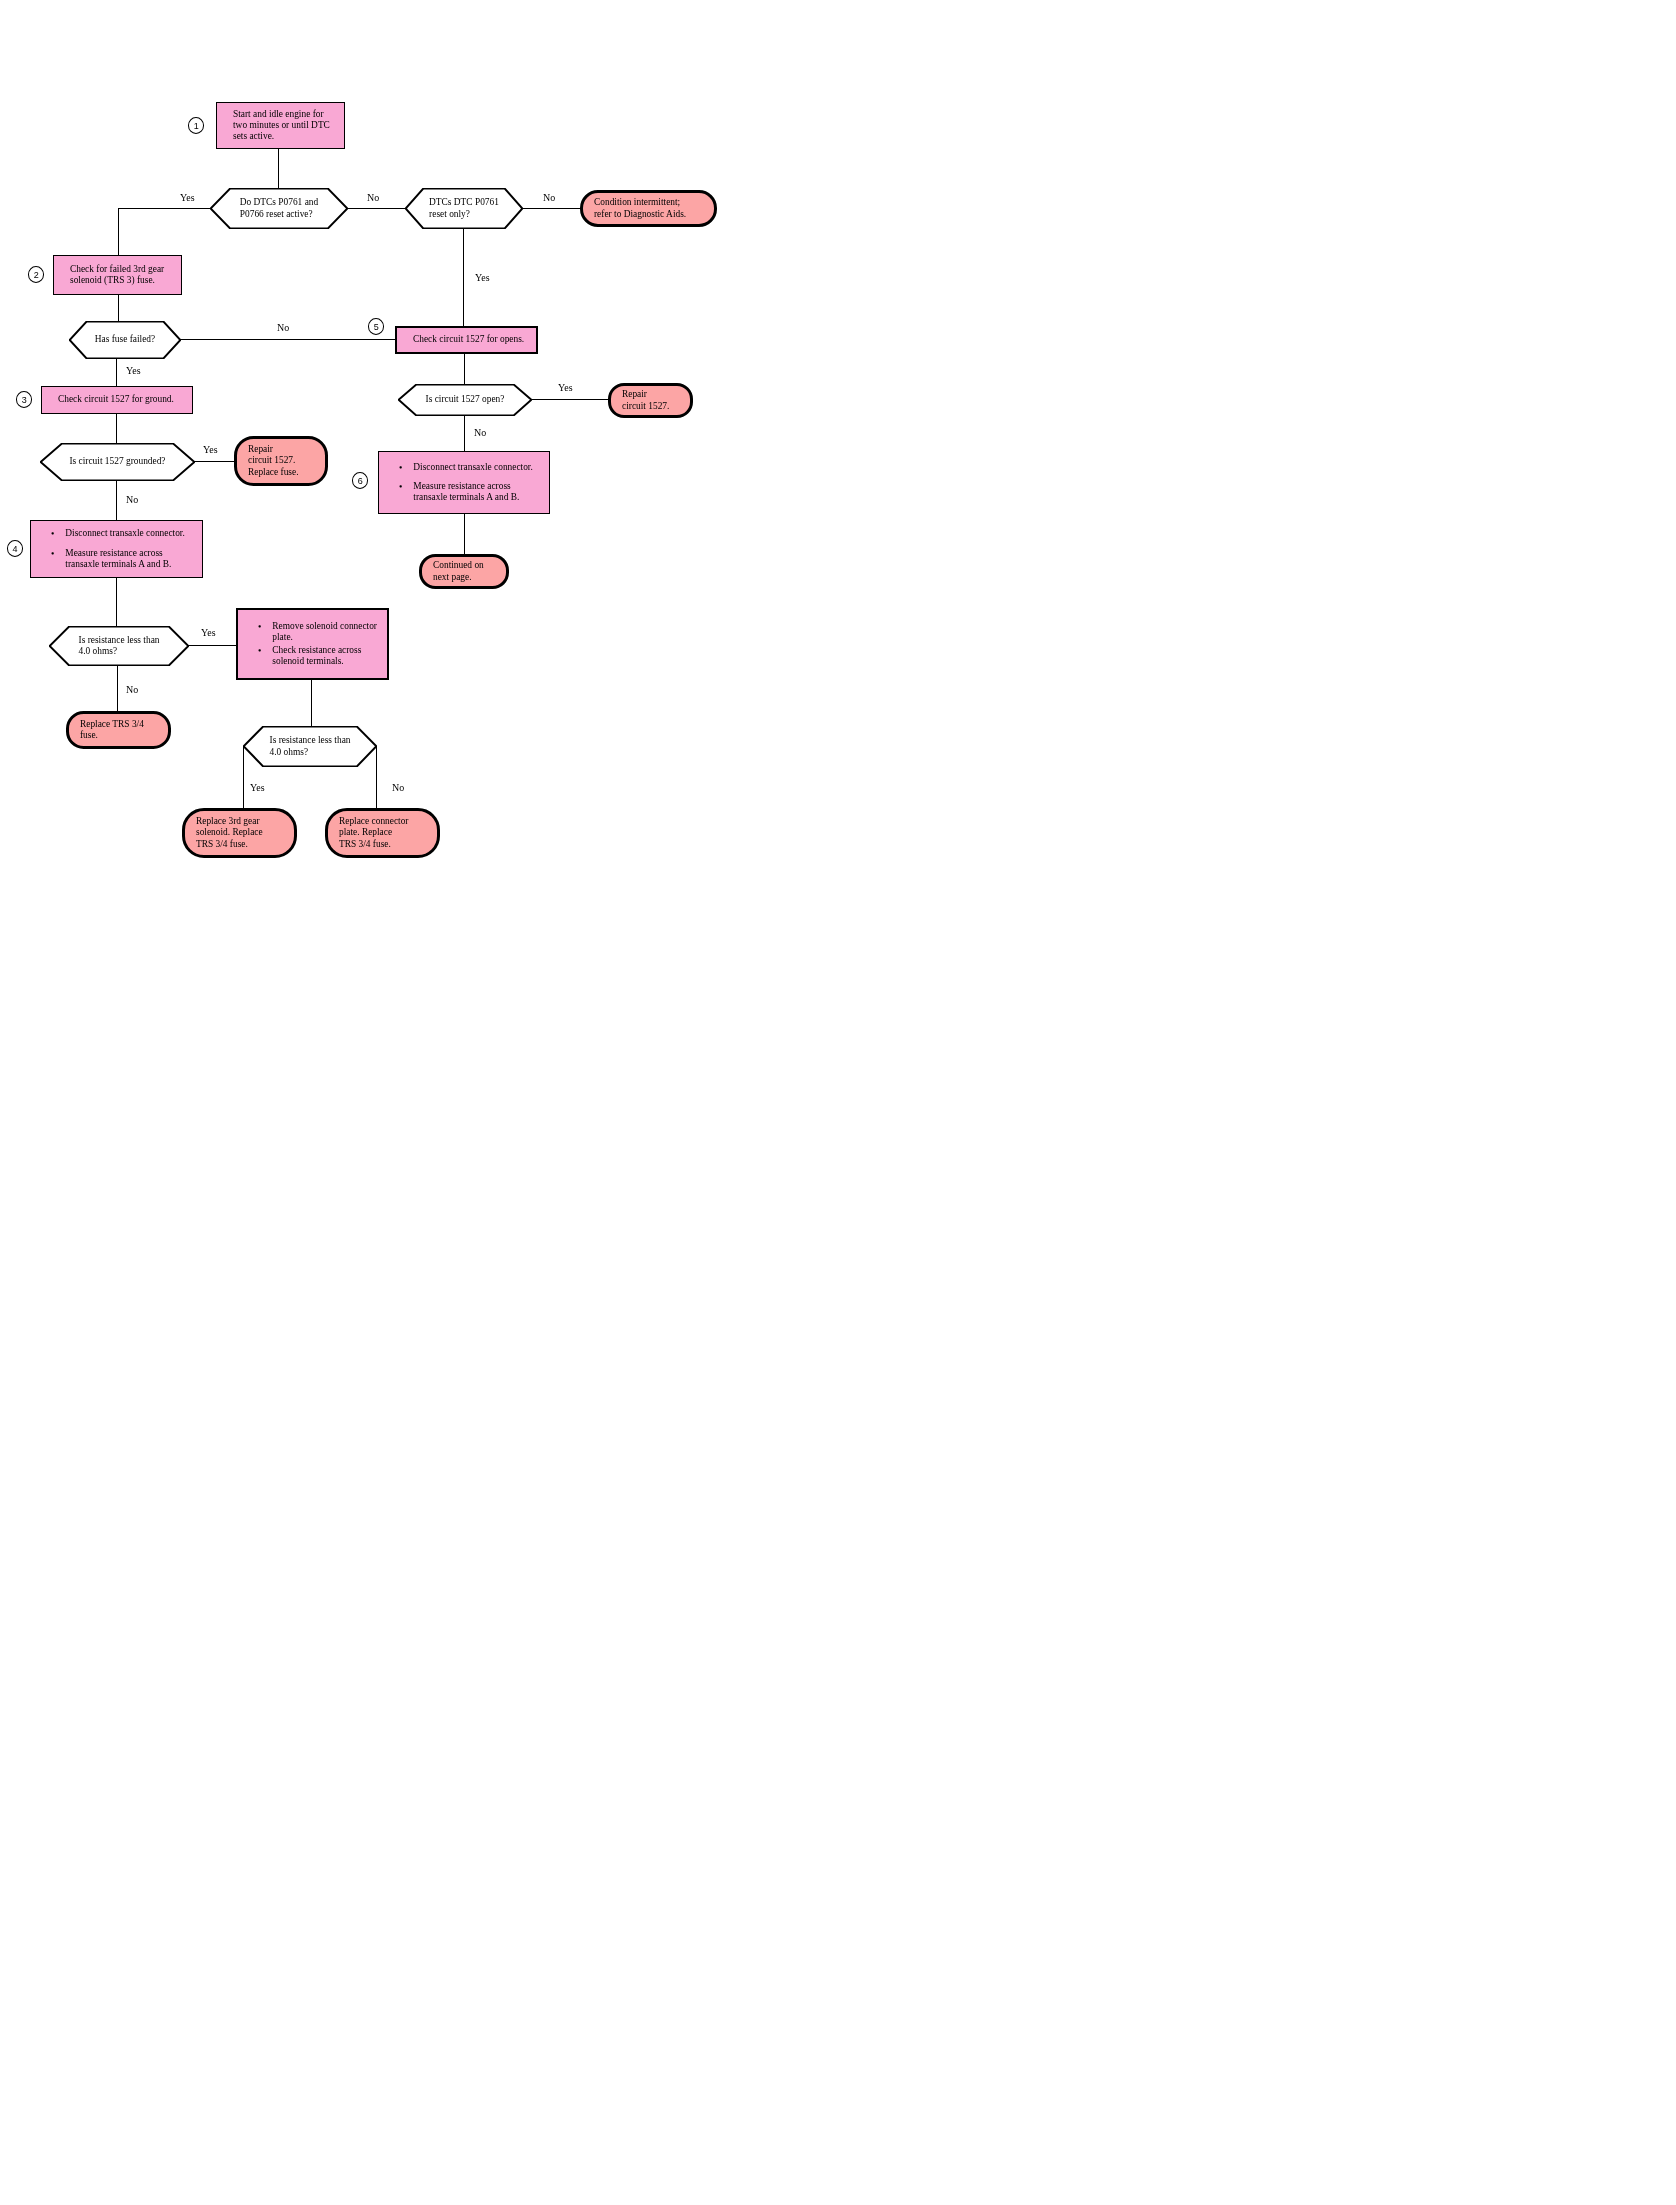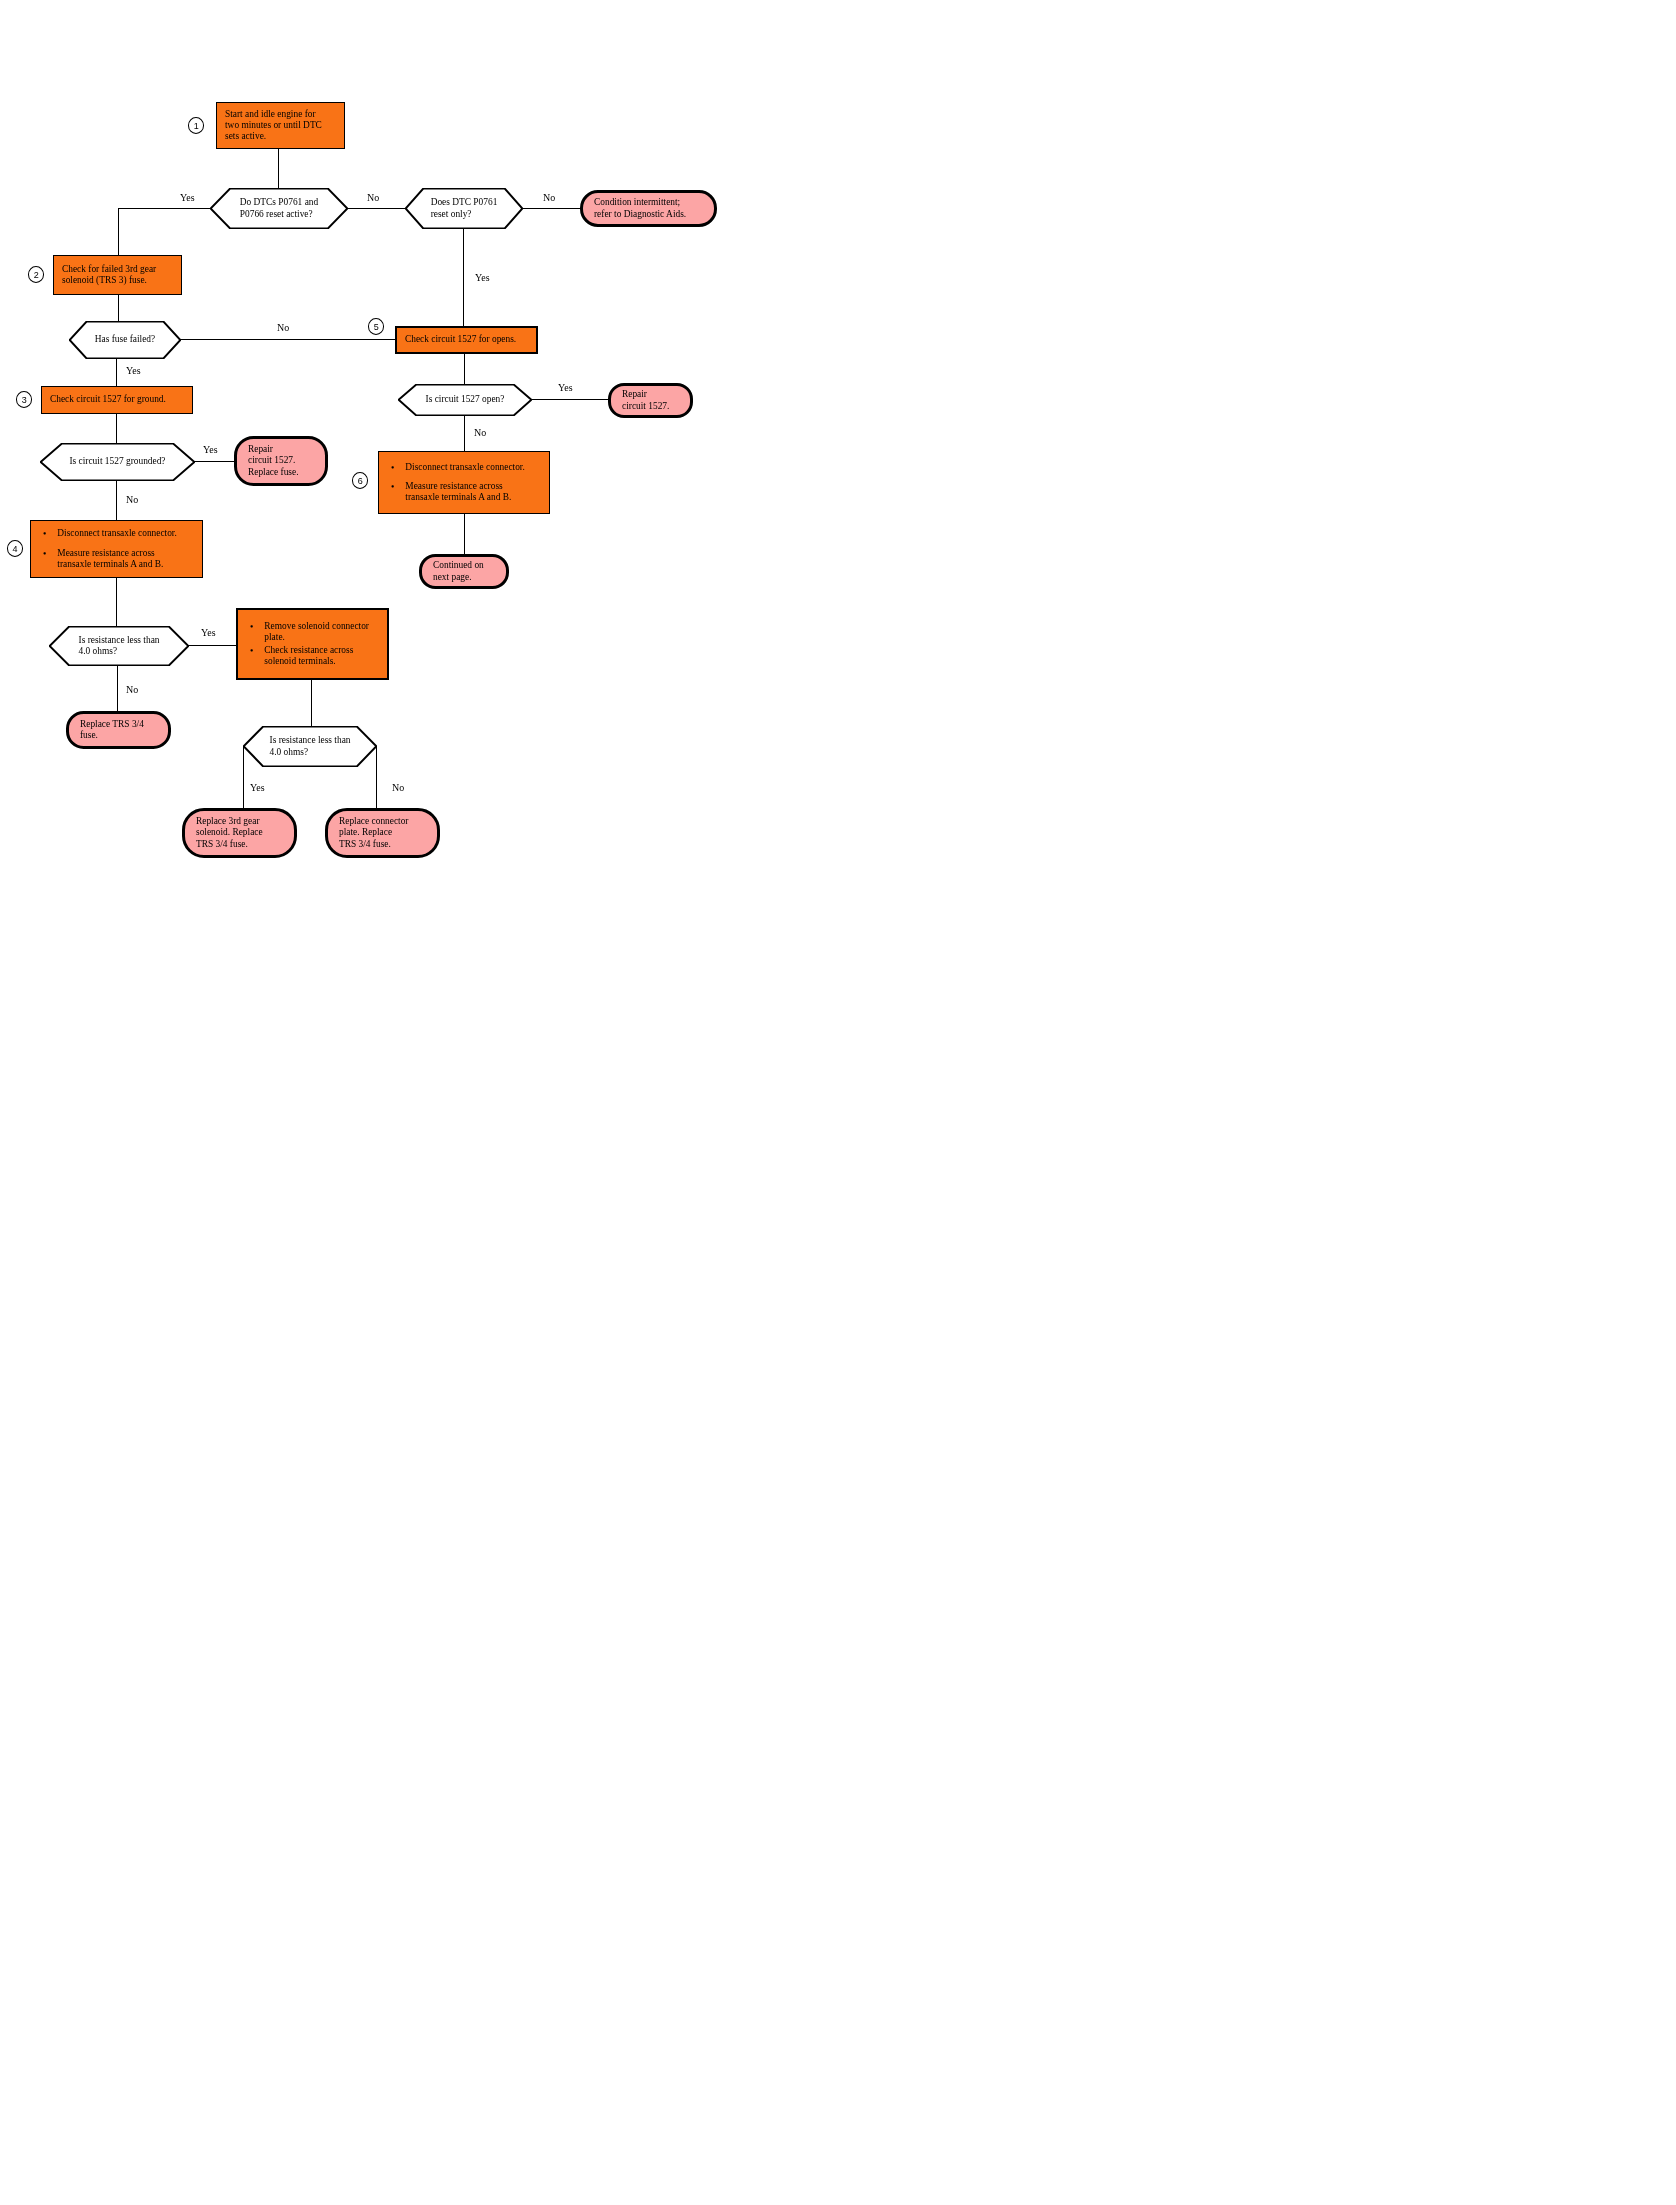--- a/index.html
+++ b/index.html
@@ -1,21 +1,21 @@
 <!DOCTYPE html>
 <html style="font-size:9.7px"><head>
 <meta charset="utf-8">
 <style>
   html,body{margin:0;padding:0;background:#fff;}
   #canvas{position:relative;width:719px;height:946px;background:#fff;overflow:hidden;
           font-family:"Liberation Serif",serif;color:#000;}
   .title{position:absolute;top:20.7px;left:0;width:100%;text-align:center;
          font-family:"Liberation Sans",sans-serif;font-weight:bold;font-size:19.5px;letter-spacing:0.3px;}
   .node{position:absolute;box-sizing:border-box;}
-  .box{border:1.8px solid #000;background:#f97316;display:flex;align-items:center;}
+  .box{border:1.8px solid #000;background:#f9a8d4;display:flex;align-items:center;padding-left:8px;}
   .box.bthick{border-width:2.4px;}
   .term{border:3px solid #000;background:#fca5a5;display:flex;align-items:center;}
   .hex{display:flex;align-items:center;justify-content:center;}
   .hex svg{position:absolute;left:0;top:0;width:100%;height:100%;}
   .txt{white-space:pre-line;font-size:9.4px;line-height:1.18;text-align:left;position:relative;z-index:2;}
   .pad{padding-left:8px;padding-right:3.6px;}
   .tpad{padding-left:11px;padding-right:4.9px;}
   .bullets{display:flex;flex-direction:column;gap:8.5px;padding-left:12px;padding-right:2.4px;position:relative;z-index:2;justify-content:center;}
   .bi{display:flex;gap:11px;}
   .dot{font-size:5.5px;line-height:1;margin-top:3px;}
@@ -156,21 +156,21 @@
         <polygon points="1,34 33,1 194,1 226,34 194,67 33,67"></polygon>
       </svg>
     <div class="txt">Do DTCs P0761 and
 P0766 reset active?</div>
   </div>
 
   <div class="node hex" style="left:405px;top:188px;width:118px;height:41px">
     <svg viewBox="0 0 194 68" preserveAspectRatio="none">
         <polygon points="1,34 30,1 164,1 193,34 164,67 30,67"></polygon>
       </svg>
-    <div class="txt">Does DTC P0761
+    <div class="txt">DTCs DTC P0761
 reset only?</div>
   </div>
 
   <div class="node hex" style="left:69px;top:321px;width:112px;height:38px">
     <svg viewBox="0 0 185 62" preserveAspectRatio="none">
         <polygon points="1,31 29,1 156,1 184,31 156,61 29,61"></polygon>
       </svg>
     <div class="txt">Has fuse failed?</div>
   </div>
 

